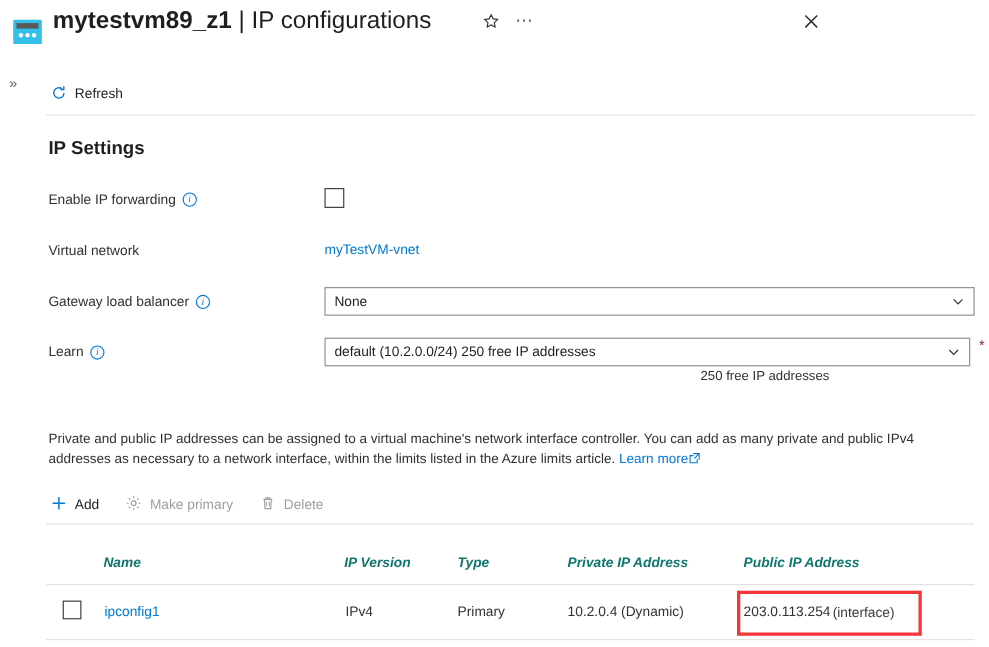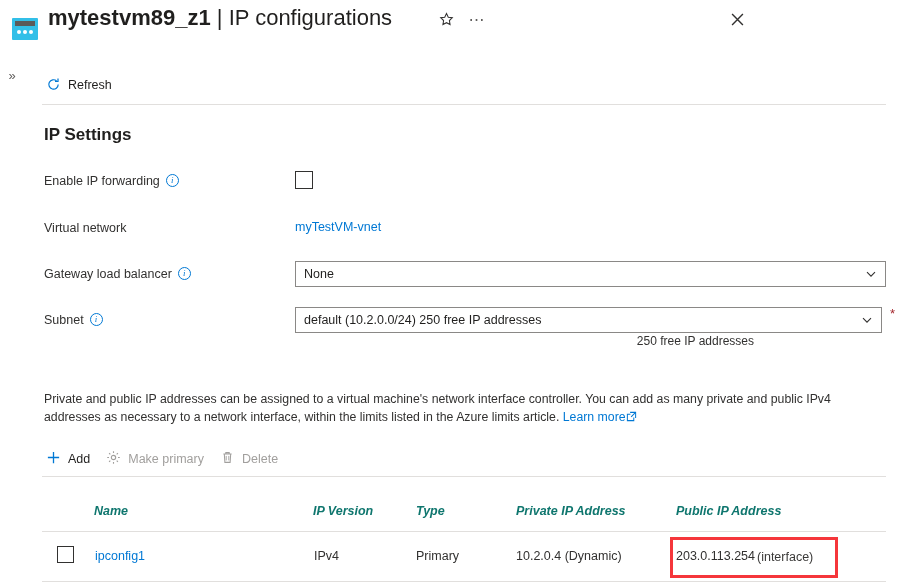--- a/index.html
+++ b/index.html
@@ -74,21 +74,21 @@
   .hr-cmd { left: 42px; top: 476px; width: 844px; }
   .hr-head { left: 42px; top: 531px; width: 844px; }
   .hr-row  { left: 42px; top: 581px; width: 844px; }
 
   
   .section-title {
     position: absolute; left: 44px; top: 125px;
     font-size: 17px; font-weight: bold; color: #201f1e;
   }
   .frow { position: absolute; left: 44px; font-size: 12.5px; color: #323130; }
-  .flabel { display: flex; align-items: flex-start; gap: 6px; white-space: nowrap; }
+  .flabel { display: flex; align-items: flex-end; gap: 6px; white-space: nowrap; }
 
   .info-ic {
     display: inline-flex; align-items: center; justify-content: center;
     width: 13px; height: 13px; border-radius: 50%;
     border: 1px solid #0078d4; color: #0078d4;
     font-size: 9px; font-style: italic; font-family: "Liberation Serif", serif;
     line-height: 1;
   }
 
   .checkbox {
@@ -225,21 +225,21 @@
     <span>None</span>
     <span class="caret">
       <svg width="12" height="12" viewBox="0 0 12 12" aria-hidden="true">
         <path d="M2 4.2L6 8.2L10 4.2" fill="none" stroke="#323130" stroke-width="1.1"></path>
       </svg>
     </span>
   </div>
 
   <div class="frow" style="top:313px;">
     <span class="flabel">
-      <span>Subnet</span>
+      <span>Learn</span>
       <span class="info-ic">i</span>
     </span>
   </div>
   <div class="dropdown" id="subnet-dd">
     <span>default (10.2.0.0/24) 250 free IP addresses</span>
     <span class="caret">
       <svg width="12" height="12" viewBox="0 0 12 12" aria-hidden="true">
         <path d="M2 4.2L6 8.2L10 4.2" fill="none" stroke="#323130" stroke-width="1.1"></path>
       </svg>
     </span>
@@ -251,21 +251,21 @@
     <span>Private and public IP addresses can be assigned to a virtual machine's network interface controller. You can add as many private and public IPv4 addresses as necessary to a network interface, within the limits listed in the Azure limits article.</span>
     <a class="link">
       <span>Learn more</span><span class="ext-ic"><svg width="11" height="11" viewBox="0 0 12 12" aria-hidden="true">
             <path d="M4.5 1.5h6v6" fill="none" stroke="#0078d4" stroke-width="1.1"></path>
             <path d="M10.2 1.8L5.6 6.4" fill="none" stroke="#0078d4" stroke-width="1.1"></path>
             <path d="M8.5 7.2v3.3H1.5V3.5h3.3" fill="none" stroke="#0078d4" stroke-width="1.1"></path>
           </svg></span>
     </a>
   </div>
 
-  <div class="cmdbar" style="top:447px; gap:8px;">
+  <div class="cmdbar" style="top:447px; gap:16px;">
     <div class="cmd">
       <span>
         <svg width="15" height="15" viewBox="0 0 16 16" aria-hidden="true">
           <path d="M8 2v12M2 8h12" stroke="#0078d4" stroke-width="1.4" fill="none"></path>
         </svg>
       </span>
       <span>Add</span>
     </div>
     <div class="cmd disabled">
       <span>

